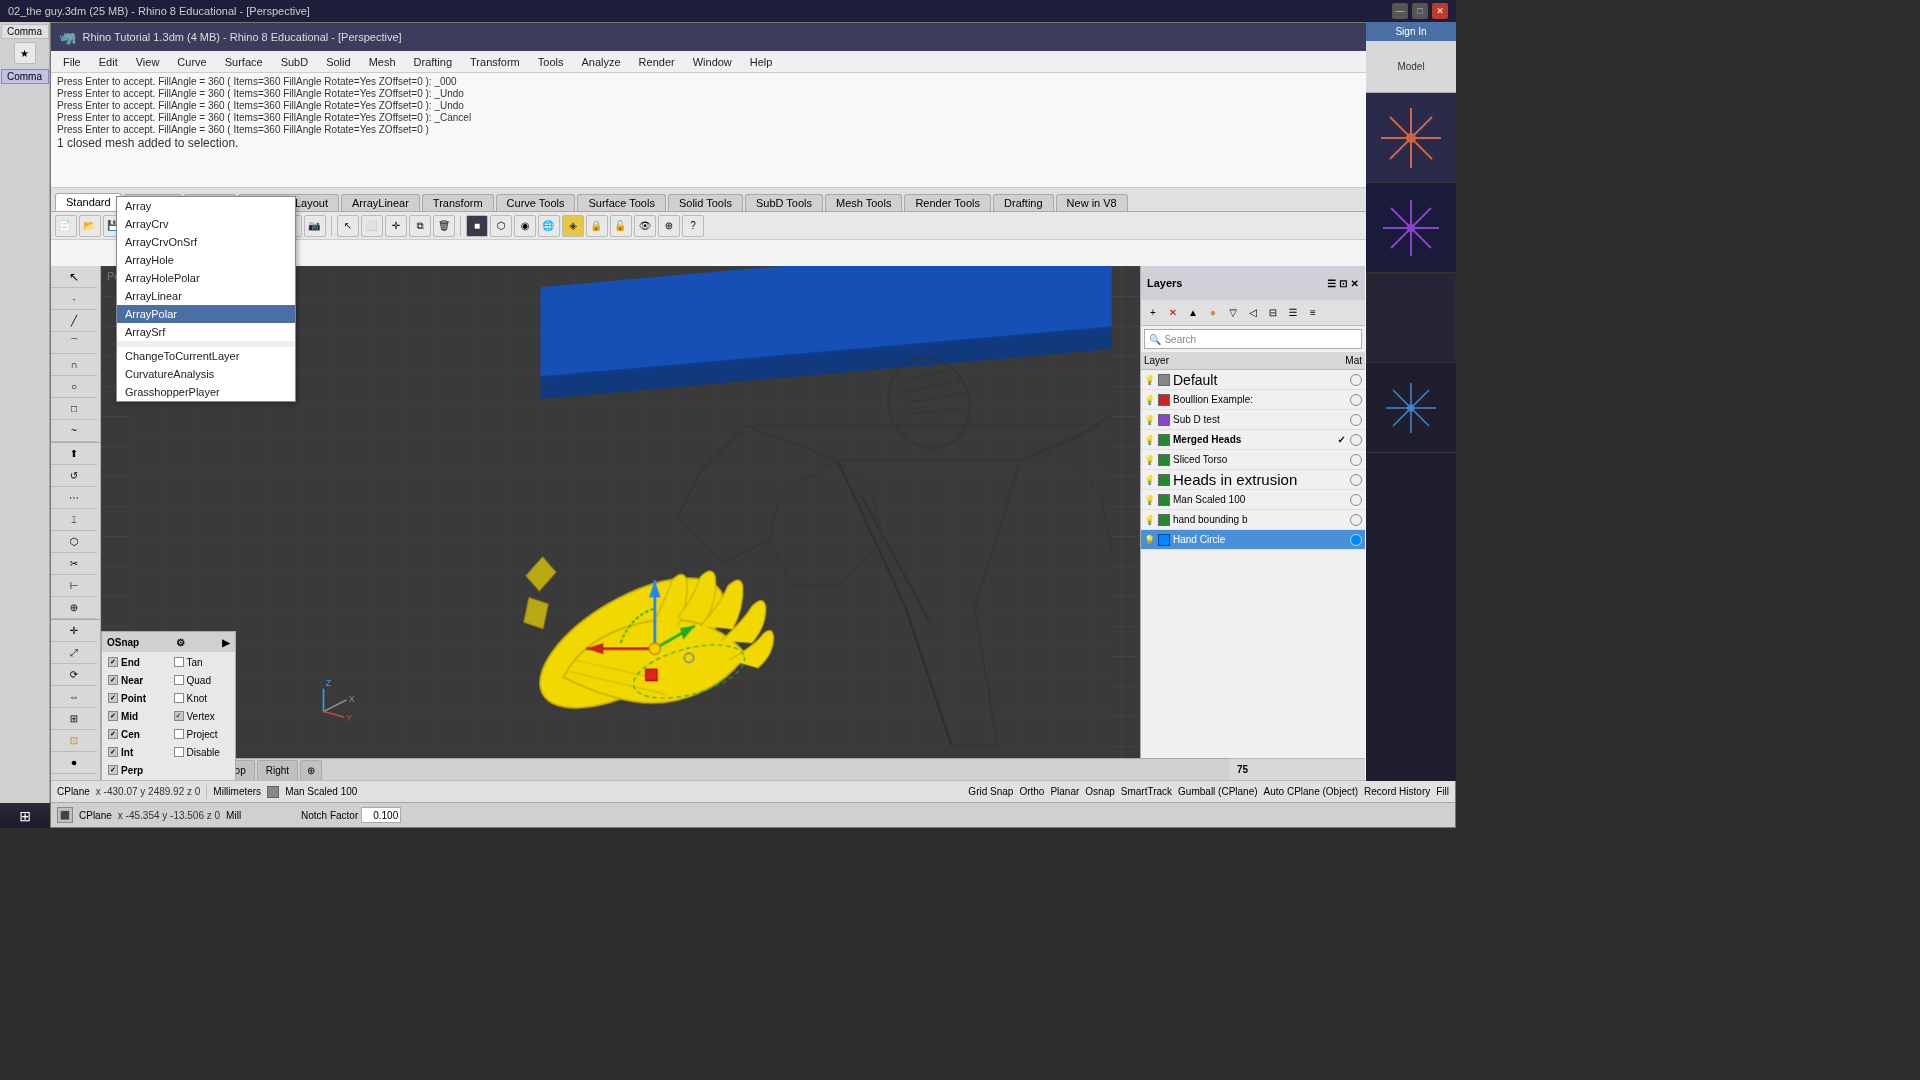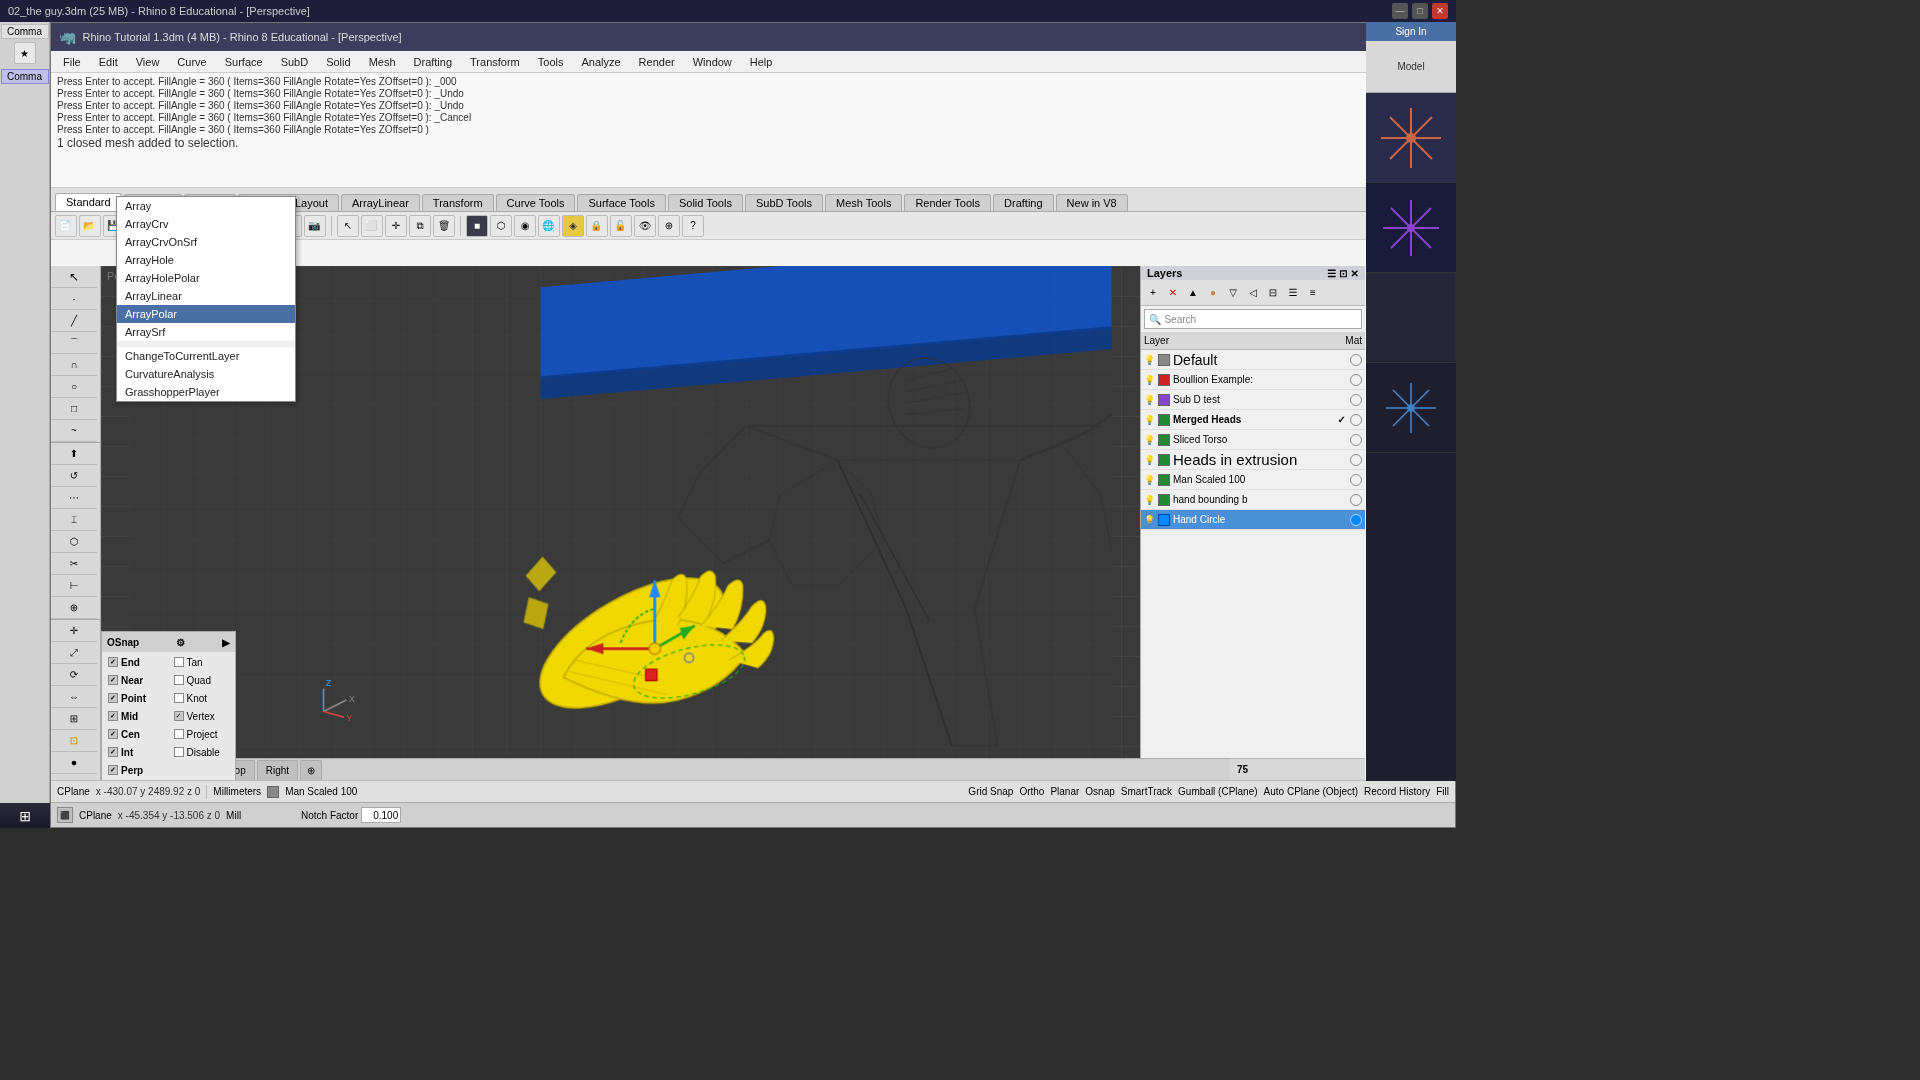--- a/index.html
+++ b/index.html
@@ -593,21 +593,21 @@
                 <span>Disable</span>
               </div>
             </div>
           </div>
         </div>
       </div>
     </div>
 
     <div class="right-panel" style="width:225px;background:#f0f0f0;border-left:1px solid #aaa;display:flex;flex-direction:column;flex-shrink:0;position:relative;">
 
-      <div class="layers-header" style="background:#d0d0d8;padding:2px 6px;font-size:11px;font-weight:bold;display:flex;align-items:center;justify-content:space-between;height:14px;">
+      <div class="layers-header" style="background:#d0d0d8;padding:2px 6px;font-size:11px;font-weight:bold;display:flex;align-items:center;justify-content:space-between;height:34px;">
         <span>Layers</span>
         <div style="display:flex;gap:3px;">
           <span style="cursor:pointer;font-size:10px;">☰</span>
           <span style="cursor:pointer;font-size:10px;">⊡</span>
           <span style="cursor:pointer;font-size:10px;">✕</span>
         </div>
       </div>
 
       <div class="layers-toolbar">
         <div class="layers-icon-btn" title="Add Layer">+</div>

